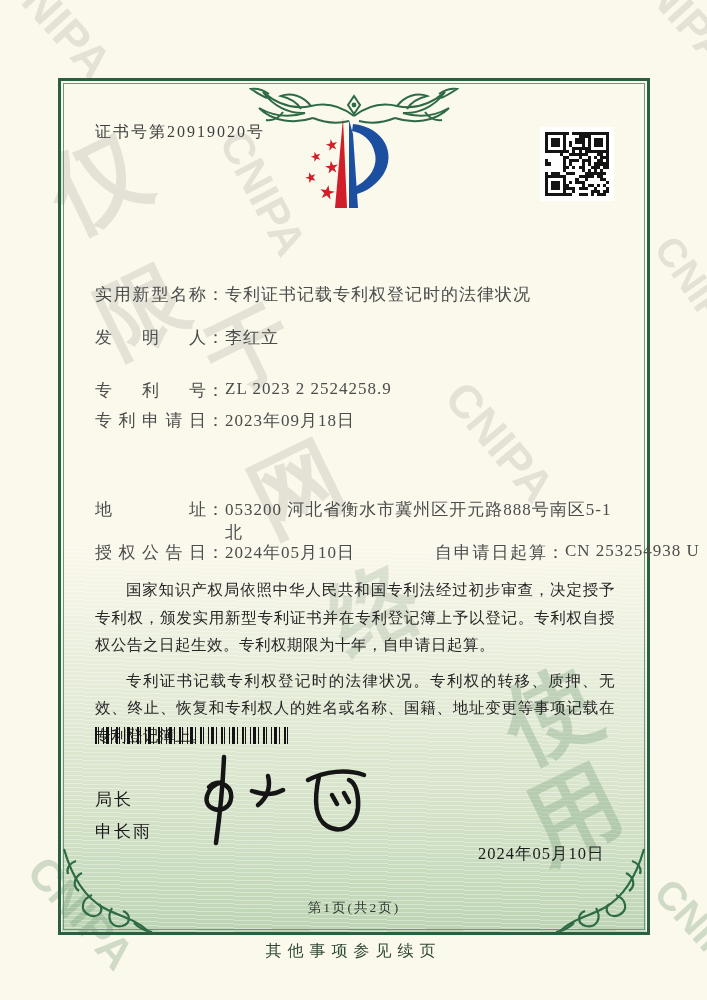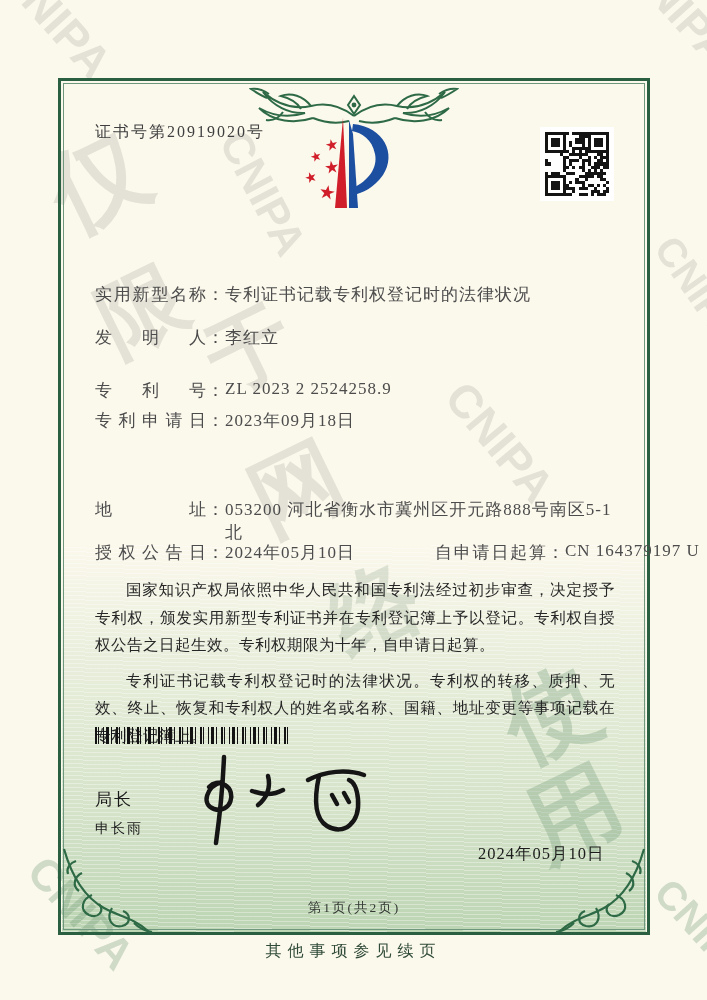--- a/index.html
+++ b/index.html
@@ -67,21 +67,21 @@
          color:#262626;text-align:justify;letter-spacing:0.5px;}
   #paras p{margin:0 0 8px 0;text-indent:2em;}
 
   #barcode{left:95px;top:727px;width:197px;height:17px;
     background:repeating-linear-gradient(90deg,
       #131313 0 2px, transparent 2px 3px, #131313 3px 4px, transparent 4px 8px,
       #131313 8px 9px, transparent 9px 11px, #131313 11px 14px, transparent 14px 16px,
       #131313 16px 17px, transparent 17px 21px);}
 
   #signer-title{left:95px;top:788px;font-size:17px;color:#1a1a1a;letter-spacing:2px;}
-  #signer-name{left:95px;top:820px;font-size:14px;color:#1a1a1a;letter-spacing:2px;}
+  #signer-name{left:95px;top:820px;font-size:17px;color:#1a1a1a;letter-spacing:2px;}
   #signature{left:188px;top:750px;width:195px;height:98px;}
   #issue-date{left:478px;top:843px;font-size:16.5px;color:#1c1c1c;letter-spacing:1px;}
   #page-footer{left:58px;top:899px;width:592px;text-align:center;font-size:13.5px;
                color:#353a35;letter-spacing:2px;}
   #cont-note{left:0;top:941px;width:707px;text-align:center;font-size:16px;
              color:#2f4a38;letter-spacing:6px;}
 </style>
 </head>
 <body>
 
@@ -415,21 +415,21 @@
   </div>
   <div id="row3" class="abs frow">
     <span class="lbl">专利申请日</span><span class="colon">：</span><span class="val">2023年09月18日</span>
   </div>
   <div id="row5" class="abs frow">
     <span class="lbl">地址</span><span class="colon">：</span><span class="val">053200 河北省衡水市冀州区开元路888号南区5-1北</span>
   </div>
   <div id="row6" class="abs frow">
     <span class="lbl">授权公告日</span><span class="colon">：</span><span class="val">2024年05月10日</span>
     <span id="row6b">
-      <span class="lbl">自申请日起算</span><span class="colon">：</span><span class="val">CN 164379197 U</span>
+      <span class="lbl">自申请日起算</span><span class="colon">：</span><span class="val">CN 253254938 U</span>
     </span>
   </div>
 
   <div id="paras" class="abs">
     <p>国家知识产权局依照中华人民共和国专利法经过初步审查，决定授予专利权，颁发实用新型专利证书并在专利登记簿上予以登记。专利权自授权公告之日起生效。专利权期限为十年，自申请日起算。</p>
     <p>专利证书记载专利权登记时的法律状况。专利权的转移、质押、无效、终止、恢复和专利权人的姓名或名称、国籍、地址变更等事项记载在专利登记簿上。</p>
   </div>
 
   <div id="barcode" class="abs"></div>
 

